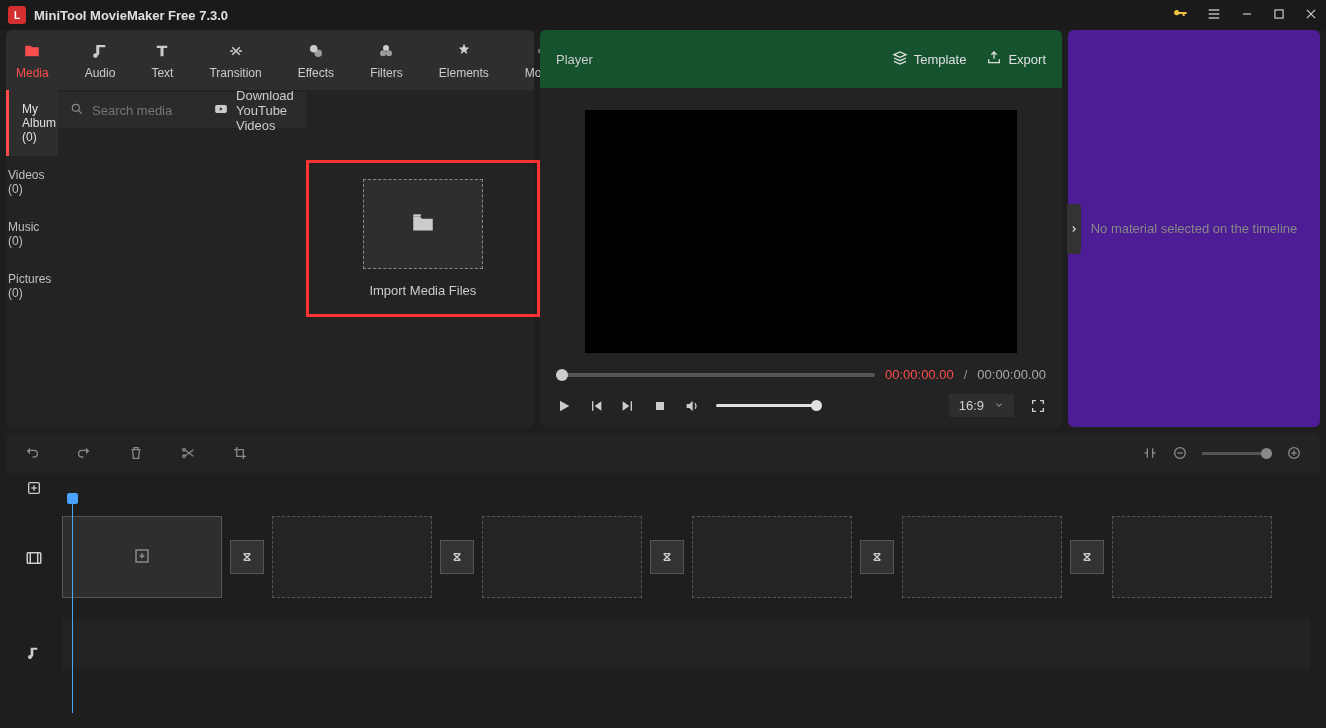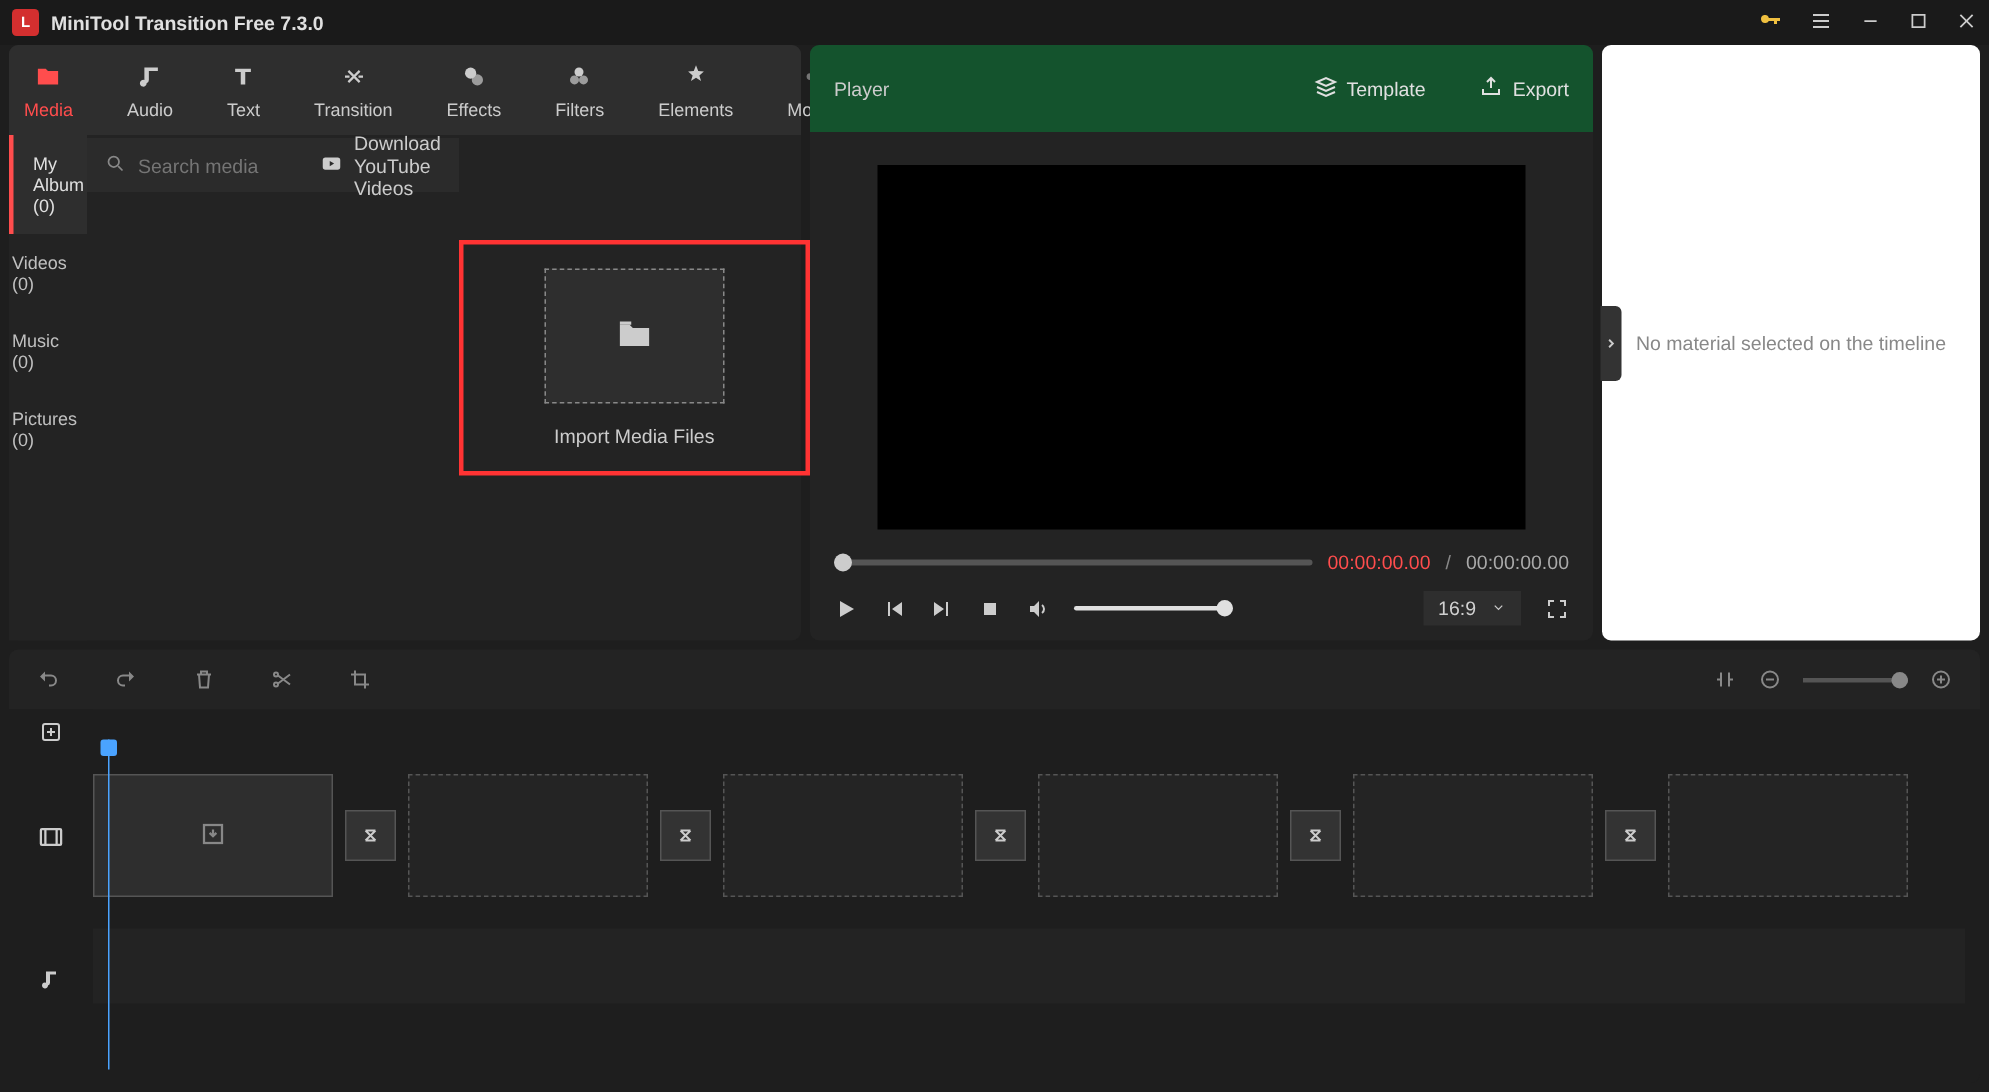--- a/index.html
+++ b/index.html
@@ -38,38 +38,38 @@
 
 .import-area { flex: 1; display: flex; align-items: flex-start; justify-content: center; padding-top: 70px; }
 .import-box-outer { border: 3px solid #ff3333; padding: 16px 54px; display: flex; flex-direction: column; align-items: center; gap: 14px; }
 .import-box { width: 120px; height: 90px; border: 1px dashed #888; display: flex; align-items: center; justify-content: center; background: #2e2e2e; cursor: pointer; }
 .import-label { font-size: 13px; color: #ccc; }
 
 
 .player-panel { width: 522px; background: #232323; border-radius: 6px; margin: 0 6px 6px 0; display: flex; flex-direction: column; }
 .player-header { height: 60px; display: flex; align-items: center; padding: 0 16px; background: #14532d; border-radius: 6px 6px 0 0; }
 .player-title { flex: 1; font-size: 13px; color: #ccc; }
-.player-actions { display: flex; gap: 36px; }
+.player-actions { display: flex; gap: 20px; }
 .player-action { display: flex; align-items: center; gap: 6px; cursor: pointer; font-size: 13px; color: #e0e0e0; }
 .player-video { flex: 1; display: flex; align-items: center; justify-content: center; padding: 22px 0 6px 0; }
 .video-box { width: 432px; height: 243px; background: #000; }
 .player-seek { padding: 8px 16px; display: flex; align-items: center; gap: 10px; }
 .seek-bar { flex: 1; height: 4px; background: #555; border-radius: 2px; position: relative; }
 .seek-dot { position: absolute; left: 0; top: -4px; width: 12px; height: 12px; background: #ccc; border-radius: 50%; }
 .time-red { color: #ff4d4d; font-size: 13px; }
 .time-sep { color: #888; }
 .time-total { color: #aaa; font-size: 13px; }
 .player-controls { padding: 4px 16px 10px 16px; display: flex; align-items: center; gap: 16px; }
 .pc-icon { cursor: pointer; color: #ccc; display: flex; }
 .volume-bar { width: 100px; height: 3px; background: #e0e0e0; border-radius: 2px; position: relative; }
 .volume-dot { position: absolute; right: -6px; top: -4px; width: 11px; height: 11px; background: #e0e0e0; border-radius: 50%; }
 .aspect-select { margin-left: auto; background: #2e2e2e; padding: 4px 10px; display: flex; align-items: center; gap: 10px; cursor: pointer; font-size: 13px; }
 
 
-.right-tray { flex: 1; background: #ffffff; border-radius: 6px; margin: 0 6px 6px 0; display: flex; flex-direction: column; align-items: center; justify-content: center; position: relative; color: #888; font-size: 13px; text-align: center; padding: 8px; }
+.right-tray { flex: 1; background: #4c1d95; border-radius: 6px; margin: 0 6px 6px 0; display: flex; flex-direction: column; align-items: center; justify-content: center; position: relative; color: #888; font-size: 13px; text-align: center; padding: 8px; }
 .tray-handle { position: absolute; left: -1px; top: 50%; transform: translateY(-50%); width: 14px; height: 50px; background: #333; display: flex; align-items: center; justify-content: center; cursor: pointer; border-radius: 0 4px 4px 0; }
 
 
 .timeline-toolbar { height: 40px; background: #232323; display: flex; align-items: center; padding: 0 18px; gap: 36px; margin: 0 6px; border-radius: 6px 6px 0 0; }
 .tt-icon { cursor: pointer; color: #888; display: flex; }
 .tt-right { margin-left: auto; display: flex; align-items: center; gap: 14px; }
 .zoom-bar { width: 70px; height: 3px; background: #555; position: relative; }
 .zoom-dot { position: absolute; right: 0; top: -4px; width: 11px; height: 11px; background: #888; border-radius: 50%; }
 
 
@@ -85,21 +85,21 @@
 .tl-clip { width: 160px; height: 82px; border: 1px dashed #555; background: #242424; display: flex; align-items: center; justify-content: center; position: relative; }
 .tl-clip.first { background: #2e2e2e; border-style: solid; border-color: #555; }
 .tl-transition { width: 34px; height: 34px; background: #333; display: flex; align-items: center; justify-content: center; border: 1px solid #555; cursor: pointer; margin: 0 -4px; z-index: 2; }
 .tl-audio-row { height: 50px; background: #232323; margin-top: 20px; }
 </style>
 </head>
 <body>
 
 <div class="titlebar">
   <div class="titlebar-logo">L</div>
-  <div class="titlebar-title">MiniTool Transition Free 7.3.0</div>
+  <div class="titlebar-title">MiniTool MovieMaker Free 7.3.0</div>
   <div class="titlebar-controls">
     <span style="color:#f0c040;">
       <svg width="16" height="16" viewBox="0 0 24 24" fill="currentColor">
           <path d="M7 14a4 4 0 1 1 3.87-5H22v3h-3v3h-3v-3h-5.13A4 4 0 0 1 7 14z"></path>
         </svg>
     </span>
     <span>
       <svg width="16" height="16" viewBox="0 0 24 24" fill="none" stroke="#ccc" stroke-width="2">
           <line x1="4" y1="6" x2="20" y2="6"></line>
           <line x1="4" y1="12" x2="20" y2="12"></line>

